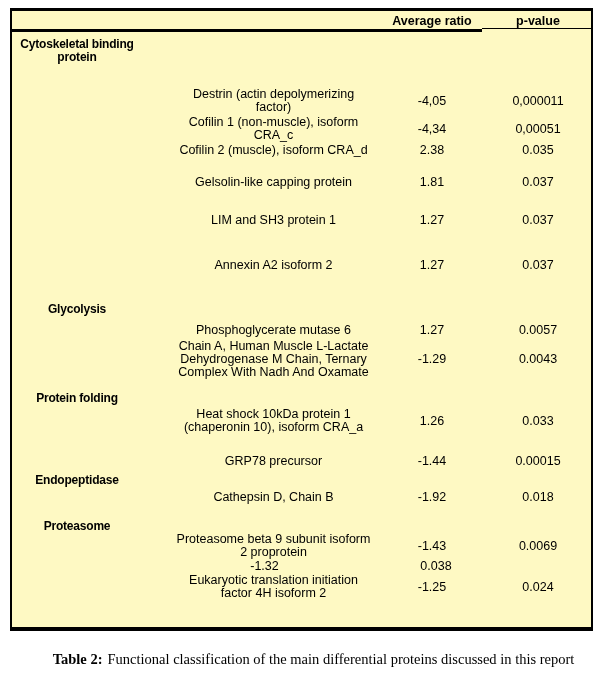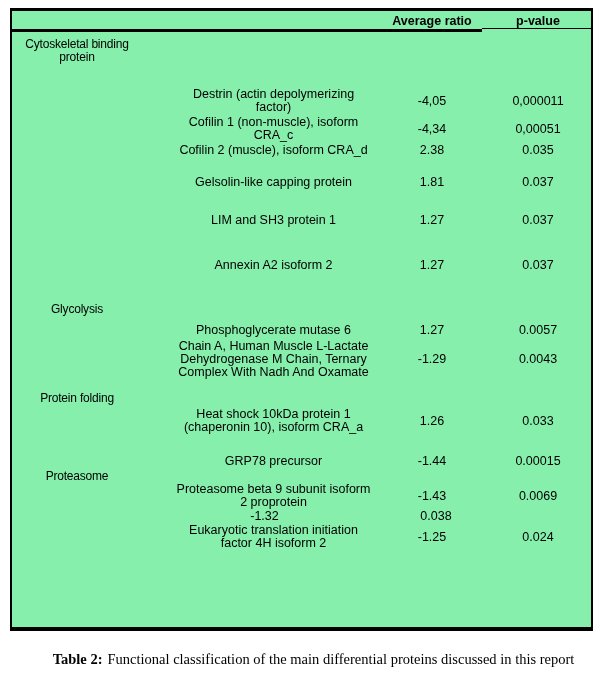--- a/index.html
+++ b/index.html
@@ -3,56 +3,56 @@
 <meta charset="utf-8">
 <style>
   html,body{margin:0;padding:0;}
   body{
     width:603px;height:681px;background:#ffffff;position:relative;
     font-family:"Liberation Sans",sans-serif;color:#000;
     -webkit-font-smoothing:antialiased;
   }
   .tablebox{
     position:absolute;left:10px;top:8px;width:583px;height:623px;
-    box-sizing:border-box;background:#86efac;
+    box-sizing:border-box;background:#fef9c3;
     border:2px solid #000;border-top-width:3px;border-bottom-width:4px;
     overflow:hidden;
   }
   .thead{
     position:relative;height:21px;
     display:grid;grid-template-columns:130px 245px 90px 1fr;align-items:center;
   }
   .hdr{font-weight:bold;font-size:11.5px;line-height:13px;text-align:center;}
   .rule-thick{position:absolute;left:0;bottom:0;width:470px;height:3px;background:#000;}
   .rule-thin{position:absolute;left:470px;right:0;bottom:3px;height:1px;background:#000;}
 
   .row{display:grid;grid-template-columns:130px 245px 90px 1fr;align-items:center;}
   .c{text-align:center;font-size:12.5px;line-height:13px;white-space:pre-line;}
   .prot{padding-left:18px;}
   .pval{padding-left:8px;}
-  .cat{font-weight:normal;font-size:12px;letter-spacing:-0.2px;}
+  .cat{font-weight:bold;font-size:12px;letter-spacing:-0.2px;}
 
   
   .sec-0 .cat-row{margin-top:6px}
   .sec-0 .r-0{margin-top:24px}
   .sec-0 .r-1{margin-top:2px}
   .sec-0 .r-2{margin-top:2px}
   .sec-0 .r-3{margin-top:19px}
   .sec-0 .r-4{margin-top:25px}
   .sec-0 .r-5{margin-top:32px}
   .sec-1 .cat-row{margin-top:31px}
   .sec-1 .r-0{margin-top:8px}
   .sec-1 .r-1{margin-top:3px}
   .sec-2 .cat-row{margin-top:13px}
   .sec-2 .r-0{margin-top:3px}
   .sec-2 .r-1{margin-top:21px}
   .sec-2 .r-2{margin-top:14px}
   .sec-3 .cat-row{margin-top:6px}
   .sec-3 .r-0{margin-top:4px}
-  .sec-4 .cat-row{margin-top:2px}
+  .sec-4 .cat-row{margin-top:16px}
   .sec-4 .r-0{margin-top:0}
   .sec-4 .r-1{margin-top:1px}
   .sec-4 .r-2{margin-top:1px}
 
   .caption{
     position:absolute;left:12px;top:651px;width:603px;text-align:center;
     font-family:"Liberation Serif",serif;font-size:14.5px;line-height:17px;
   }
   .cap-b{font-weight:bold;margin-right:5px;}
 </style>
@@ -152,20 +152,34 @@
           <div class="c ratio">1.26</div>
           <div class="c pval">0.033</div>
         </div>
         <div class="row prow r-1">
           <div class="c cat"></div>
           <div class="c prot">GRP78 precursor</div>
           <div class="c ratio">-1.44</div>
           <div class="c pval">0.00015</div>
         </div>
       </div>
+      <div class="sec sec-3">
+        <div class="row cat-row">
+          <div class="c cat">Endopeptidase</div>
+          <div class="c prot"></div>
+          <div class="c ratio"></div>
+          <div class="c pval"></div>
+        </div>
+        <div class="row prow r-0">
+          <div class="c cat"></div>
+          <div class="c prot">Cathepsin D, Chain B</div>
+          <div class="c ratio">-1.92</div>
+          <div class="c pval">0.018</div>
+        </div>
+      </div>
       <div class="sec sec-4">
         <div class="row cat-row">
           <div class="c cat">Proteasome</div>
           <div class="c prot"></div>
           <div class="c ratio"></div>
           <div class="c pval"></div>
         </div>
         <div class="row prow r-0">
           <div class="c cat"></div>
           <div class="c prot">Proteasome beta 9 subunit isoform

